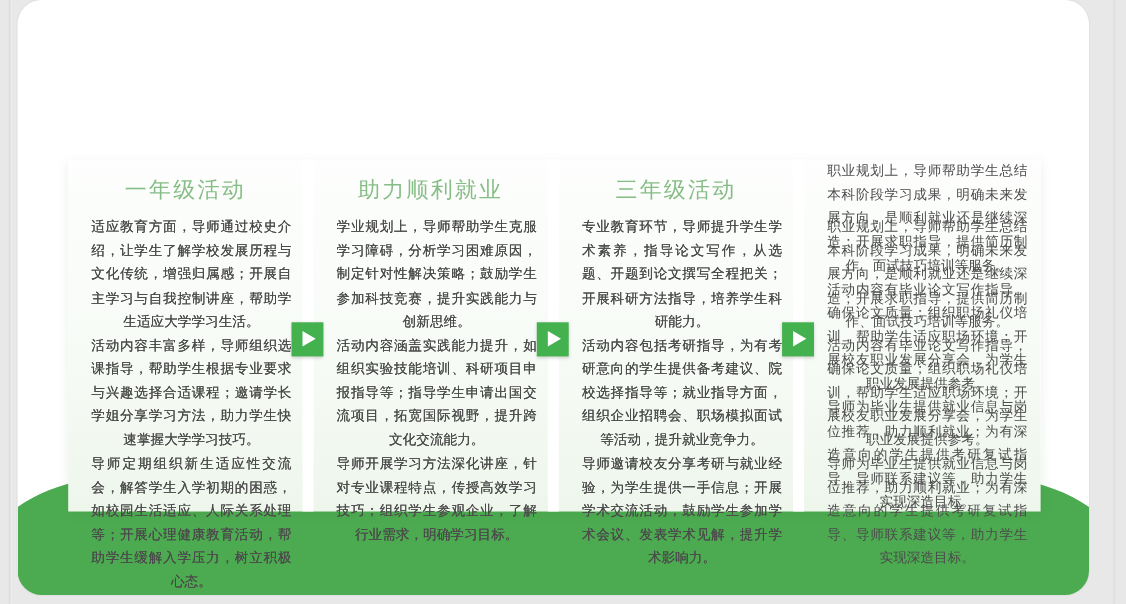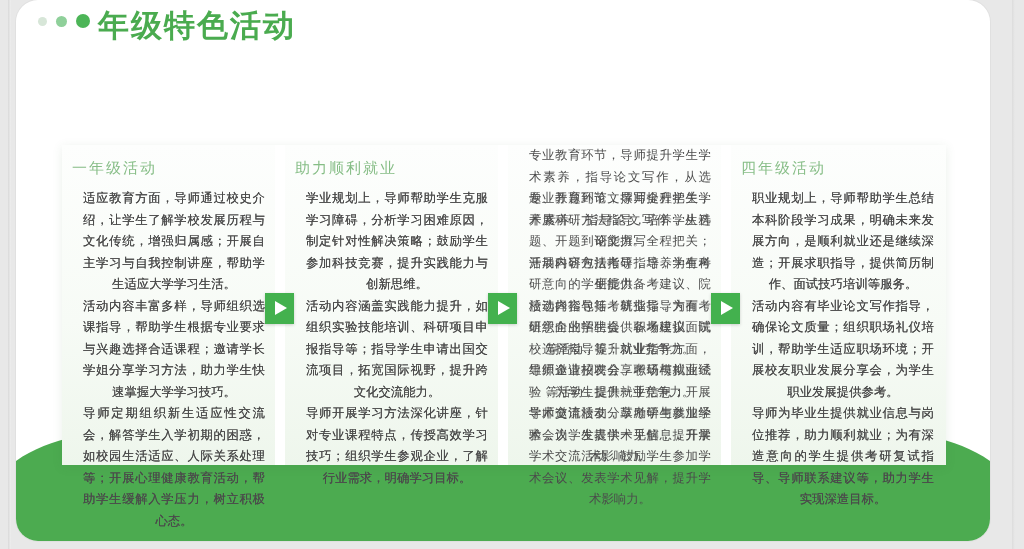--- a/index.html
+++ b/index.html
@@ -103,22 +103,22 @@
     flex: 0 0 auto;
   }
   .col-gap {
     flex: 0 0 10px;
     background: #ffffff;
     position: relative;
     z-index: 3;
   }
 
   .col-title {
-    text-align: left;
-    font-size: 15px;
+    text-align: center;
+    font-size: 20px;
     color: #86bd86;
     letter-spacing: 2px;
     margin: 14px 0 10px 0;
     font-weight: 500;
     white-space: nowrap;
   }
   .col-body {
     font-size: 12.4px;
     line-height: 21.5px;
     color: #4b4b4b;
@@ -165,28 +165,20 @@
   #arrow-3 { left: 695px; }
 </style>
 </head>
 <body>
 
 <div id="left-seam"></div>
 <div id="right-seam"></div>
 
 <div id="slide">
 
-  <div id="header">
-    <div class="dots">
-      <span class="dot d1"></span>
-      <span class="dot d2"></span>
-      <span class="dot d3"></span>
-    </div>
-    <div id="page-title">年级特色活动</div>
-  </div>
 
   <div id="green-wave">
     <svg viewBox="0 0 974 130" preserveAspectRatio="none">
       <path d="M0,130 L0,50 C40,22 95,18 150,20 L824,20 C879,18 934,22 974,50 L974,130 Z" fill="#4cab50"></path>
     </svg>
   </div>
 
   <div id="overflow-layer">
     <div style="display:flex; width:884px;">
       <div class="col">
@@ -245,31 +237,31 @@
       <div class="col-body">
         <p>学业规划上，导师帮助学生克服学习障碍，分析学习困难原因，制定针对性解决策略；鼓励学生参加科技竞赛，提升实践能力与创新思维。</p>
         <p>活动内容涵盖实践能力提升，如组织实验技能培训、科研项目申报指导等；指导学生申请出国交流项目，拓宽国际视野，提升跨文化交流能力。</p>
         <p>导师开展学习方法深化讲座，针对专业课程特点，传授高效学习技巧；组织学生参观企业，了解行业需求，明确学习目标。</p>
       </div>
     </div>
 
     <div class="col-gap"></div>
 
     <div class="col">
+      <div class="col-title">三年级活动</div>
       <div class="col-body">
         <p>专业教育环节，导师提升学生学术素养，指导论文写作，从选题、开题到论文撰写全程把关；开展科研方法指导，培养学生科研能力。</p>
         <p>活动内容包括考研指导，为有考研意向的学生提供备考建议、院校选择指导等；就业指导方面，组织企业招聘会、职场模拟面试等活动，提升就业竞争力。</p>
         <p>导师邀请校友分享考研与就业经验，为学生提供一手信息；开展学术交流活动，鼓励学生参加学术会议、发表学术见解，提升学术影响力。</p>
       </div>
     </div>
 
     <div class="col-gap"></div>
 
     <div class="col">
-      <div class="col-title">四年级活动</div>
       <div class="col-body">
         <p>职业规划上，导师帮助学生总结本科阶段学习成果，明确未来发展方向，是顺利就业还是继续深造；开展求职指导，提供简历制作、面试技巧培训等服务。</p>
         <p>活动内容有毕业论文写作指导，确保论文质量；组织职场礼仪培训，帮助学生适应职场环境；开展校友职业发展分享会，为学生职业发展提供参考。</p>
         <p>导师为毕业生提供就业信息与岗位推荐，助力顺利就业；为有深造意向的学生提供考研复试指导、导师联系建议等，助力学生实现深造目标。</p>
       </div>
     </div>
 
   </div>
 
   <div class="arrow-btn" id="arrow-1">

